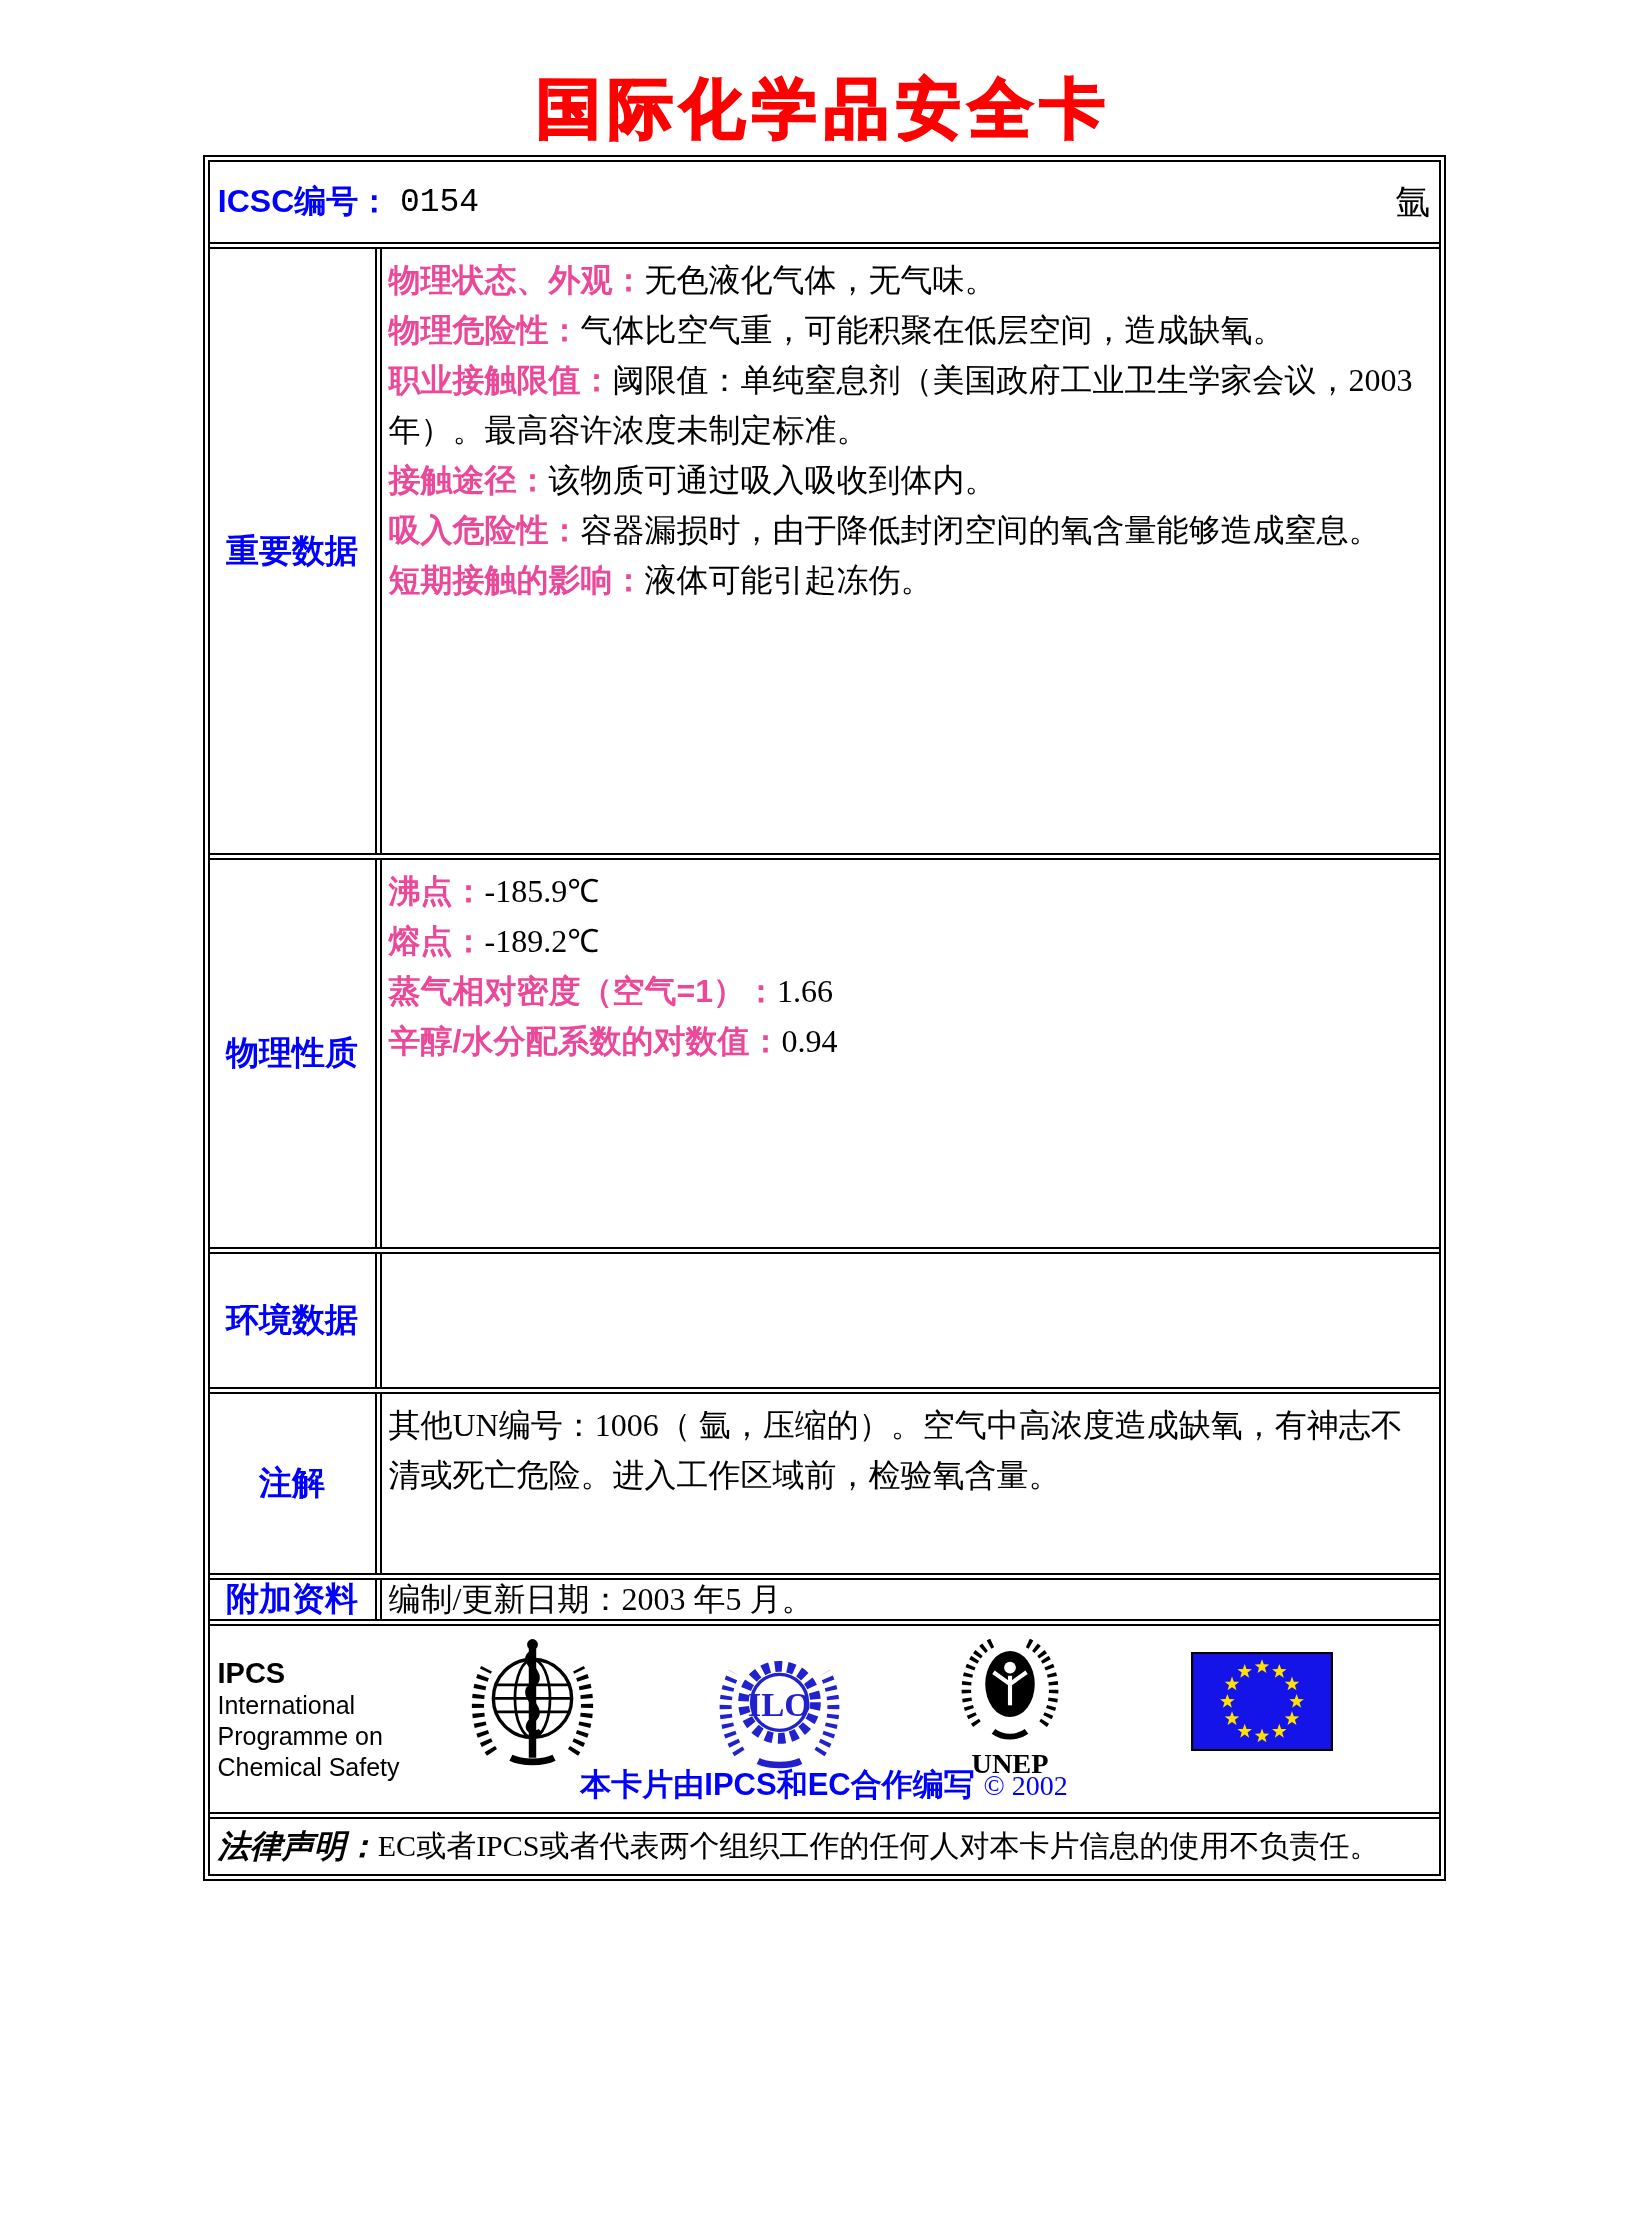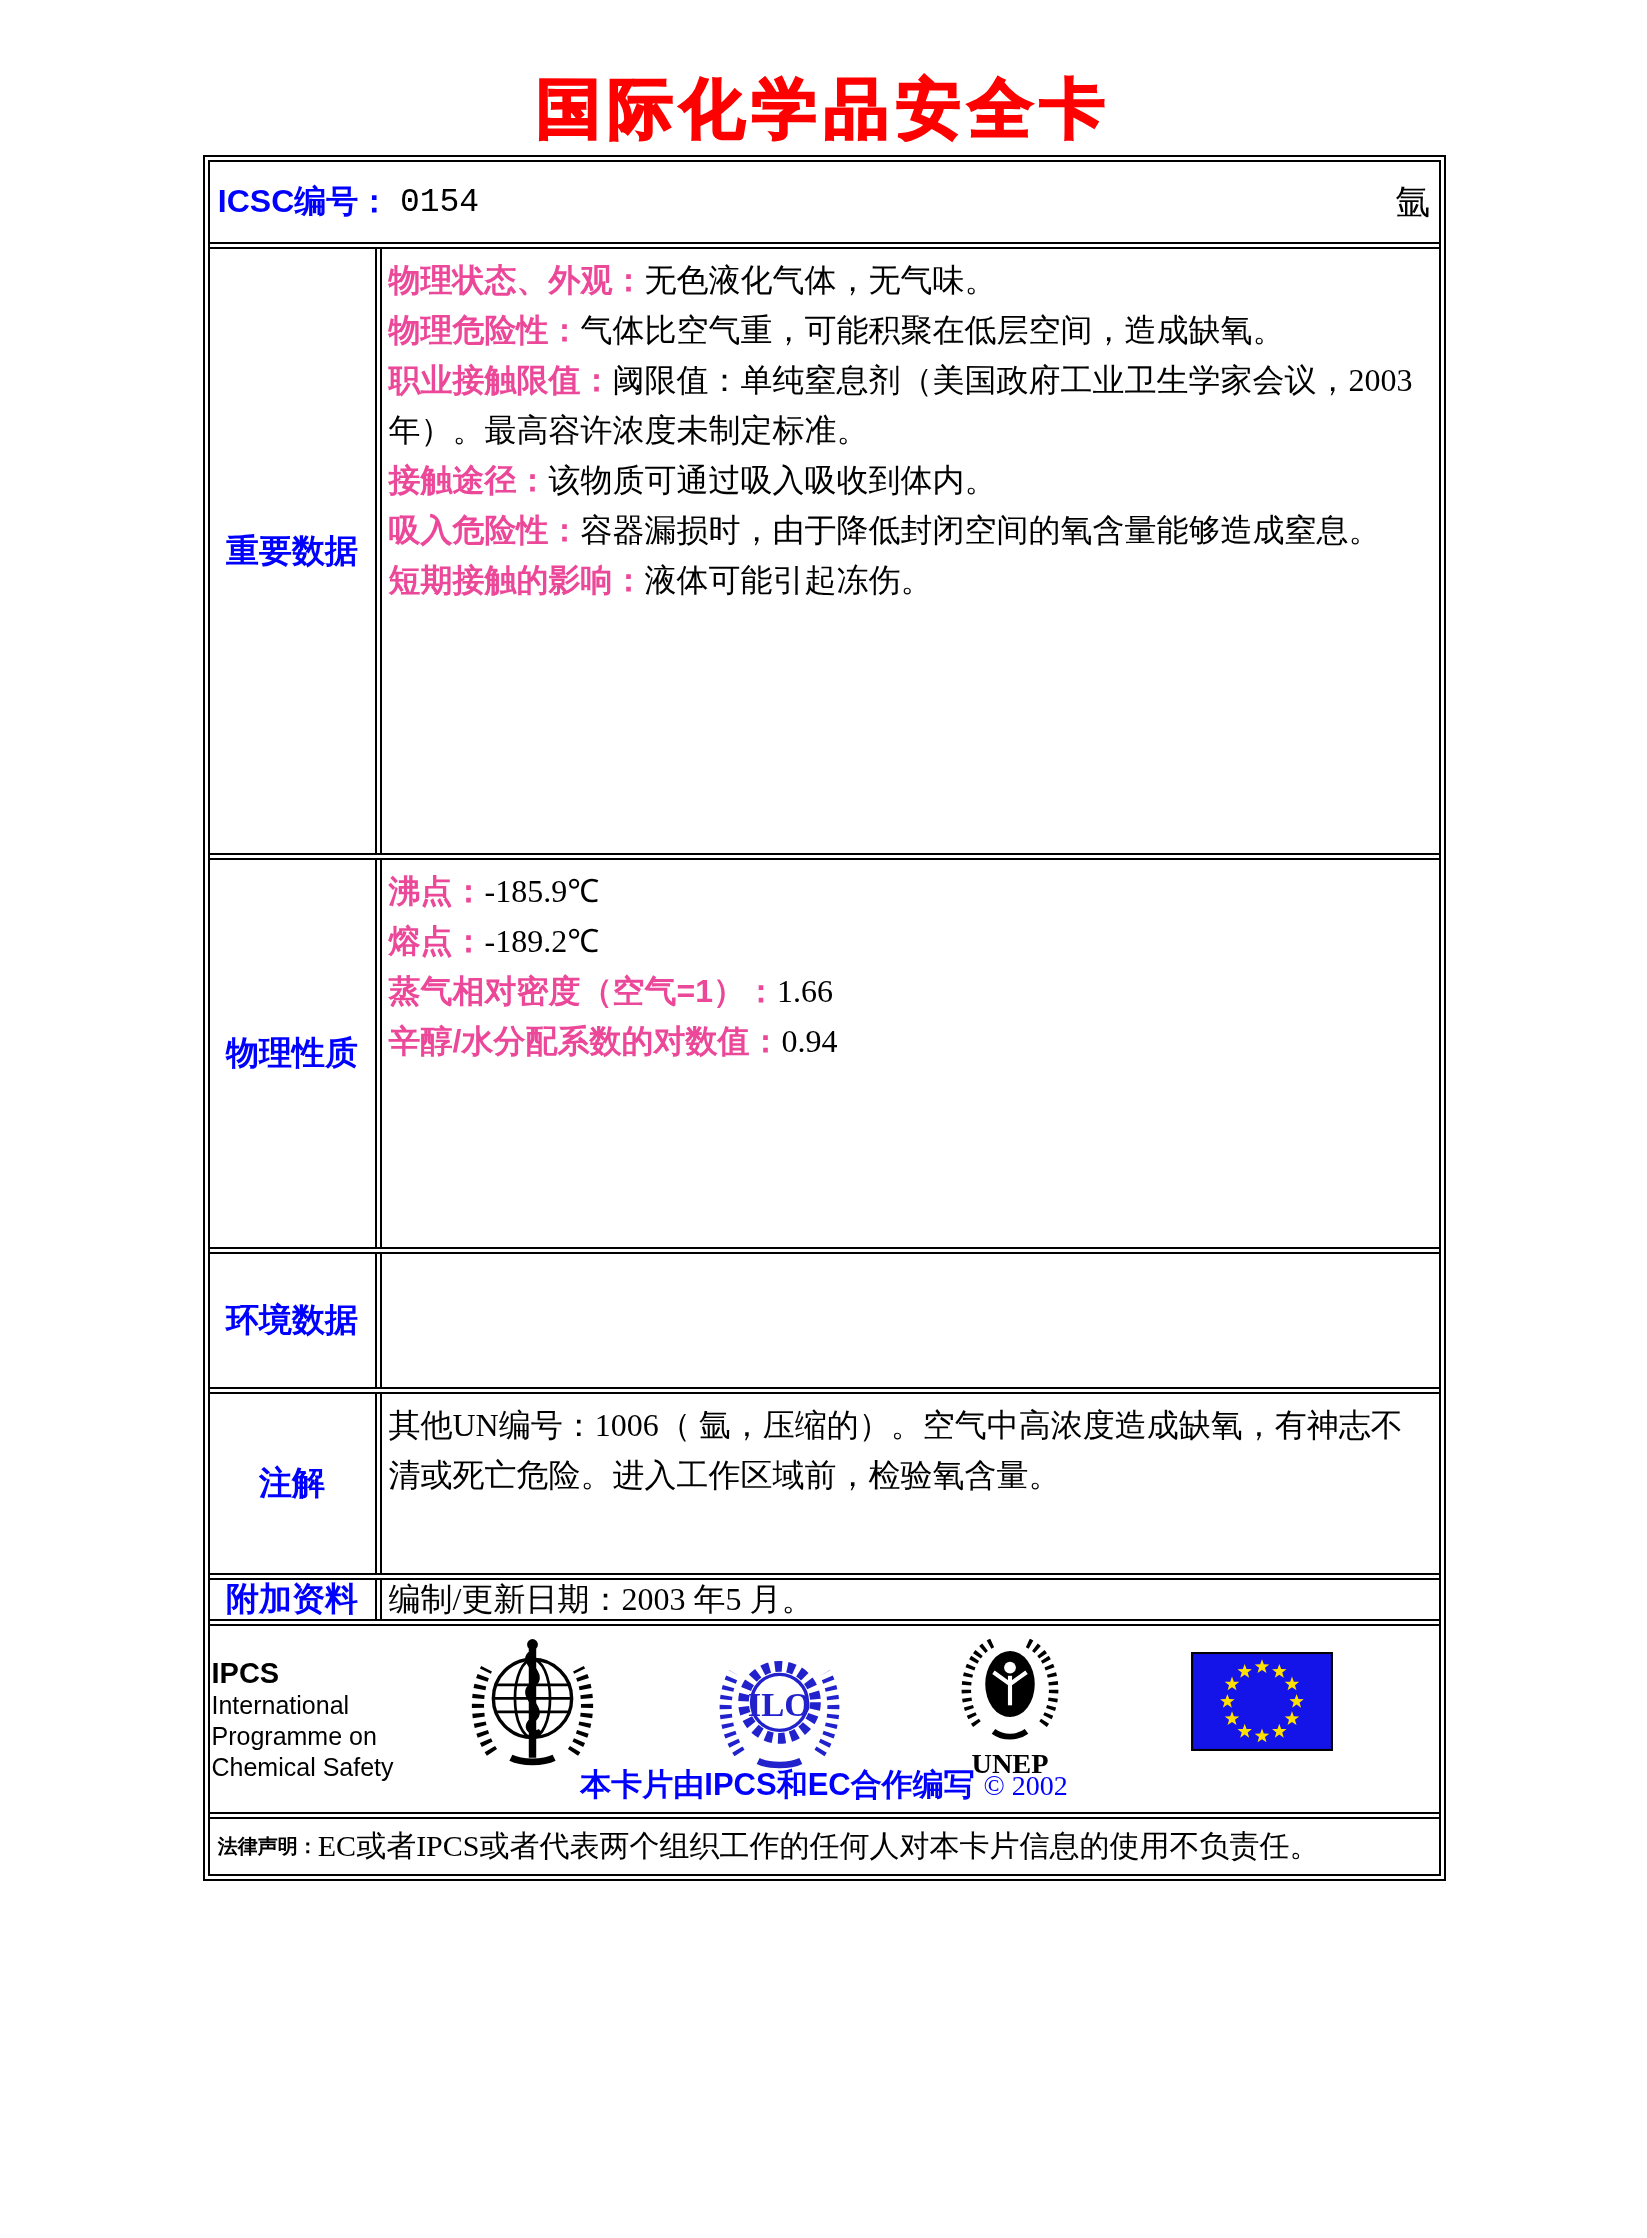--- a/index.html
+++ b/index.html
@@ -44,37 +44,37 @@
   .r-physical  { height:394px; }
   .r-environ   { height:140px; }
   .r-notes     { height:186px; }
   .r-addinfo   { height:46px; }
   .r-addinfo .content-cell { display:flex; align-items:center; padding-top:0; }
   .r-addinfo .item { line-height:1.2; }
 
   
   .r-logos { height:193px; display:block; }
   .logos-inner { position:absolute; inset:0; }
-  .ipcs-block { position:absolute; left:2px; top:31px; font-family:"Liberation Sans", sans-serif; }
+  .ipcs-block { position:absolute; left:8px; top:31px; font-family:"Liberation Sans", sans-serif; }
   .ipcs-acronym { font-weight:bold; font-size:29px; line-height:33px; }
   .ipcs-line { font-size:25px; line-height:31px; }
   .logo { position:absolute; }
   .logo-who  { left:255px; top:7px; }
   .logo-ilo  { left:502px; top:15.3px; }
   .logo-unep { left:741px; top:5.6px; }
   .logo-eu   { left:981px; top:26px; }
   .caption {
     position:absolute; left:0; right:0; bottom:5.6px; text-align:center;
     color:#0000ff; font-family:"Liberation Sans", sans-serif; font-weight:bold; font-size:31px;
   }
   .caption .copy { font-weight:normal; font-size:28px; font-family:"Liberation Serif", serif; color:#0000ff; }
 
   
   .r-legal { height:62px; align-items:center; padding:0 8.3px; }
-  .legal-label { font-family:"Liberation Sans", sans-serif; font-weight:bold; font-size:20px; }
+  .legal-label { font-family:"Liberation Sans", sans-serif; font-weight:bold; font-size:32px;font-style:italic; }
   .legal-text { font-size:30px; }
 </style>
 </head>
 <body>
 
 <h1 class="page-title">国际化学品安全卡</h1>
 
 <div class="card">
 
   <div class="row first icsc-row">

